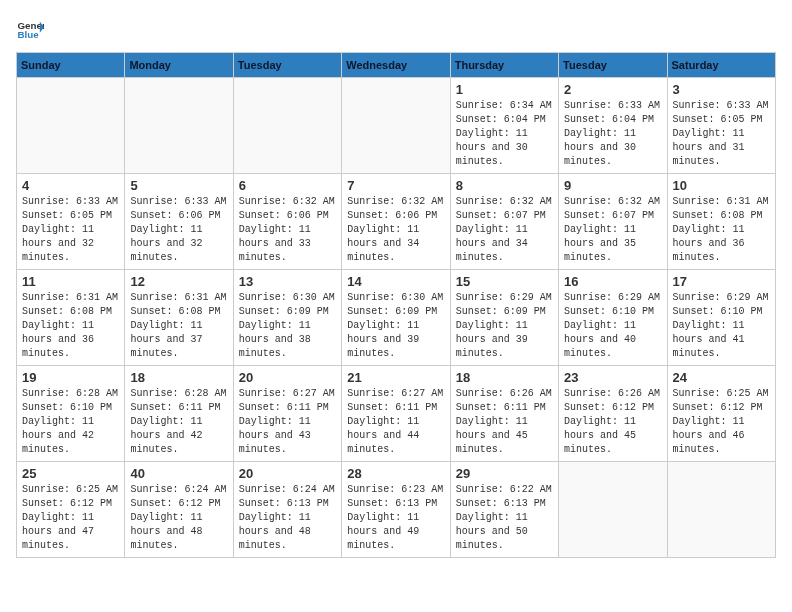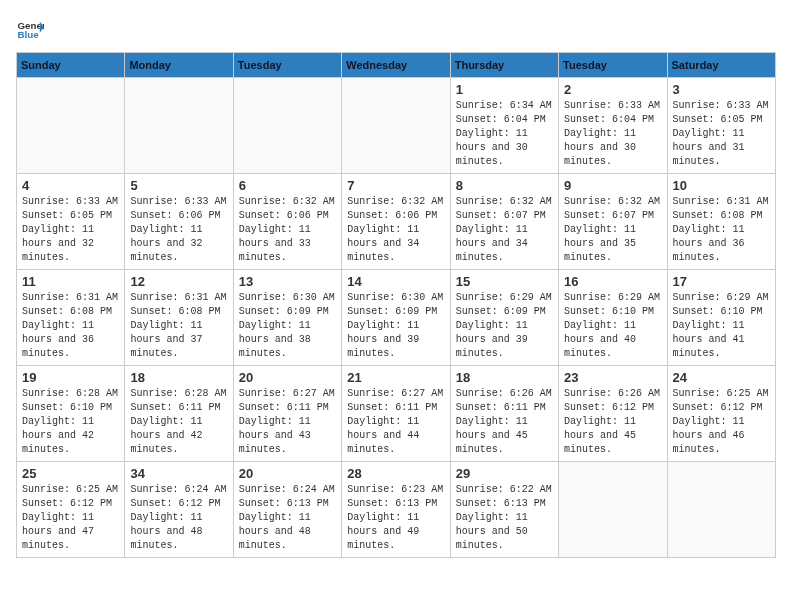--- a/index.html
+++ b/index.html
@@ -263,21 +263,21 @@
         </td>
       </tr>
       <tr>
         <td>
           <span class="day-num">25</span>
           <div class="day-info" style="white-space: pre-line;">Sunrise: 6:25 AM
 Sunset: 6:12 PM
 Daylight: 11 hours and 47 minutes.</div>
         </td>
         <td>
-          <span class="day-num">34</span>
+          <span class="day-num">40</span>
           <div class="day-info" style="white-space: pre-line;">Sunrise: 6:24 AM
 Sunset: 6:12 PM
 Daylight: 11 hours and 48 minutes.</div>
         </td>
         <td>
           <span class="day-num">20</span>
           <div class="day-info" style="white-space: pre-line;">Sunrise: 6:24 AM
 Sunset: 6:13 PM
 Daylight: 11 hours and 48 minutes.</div>
         </td>

